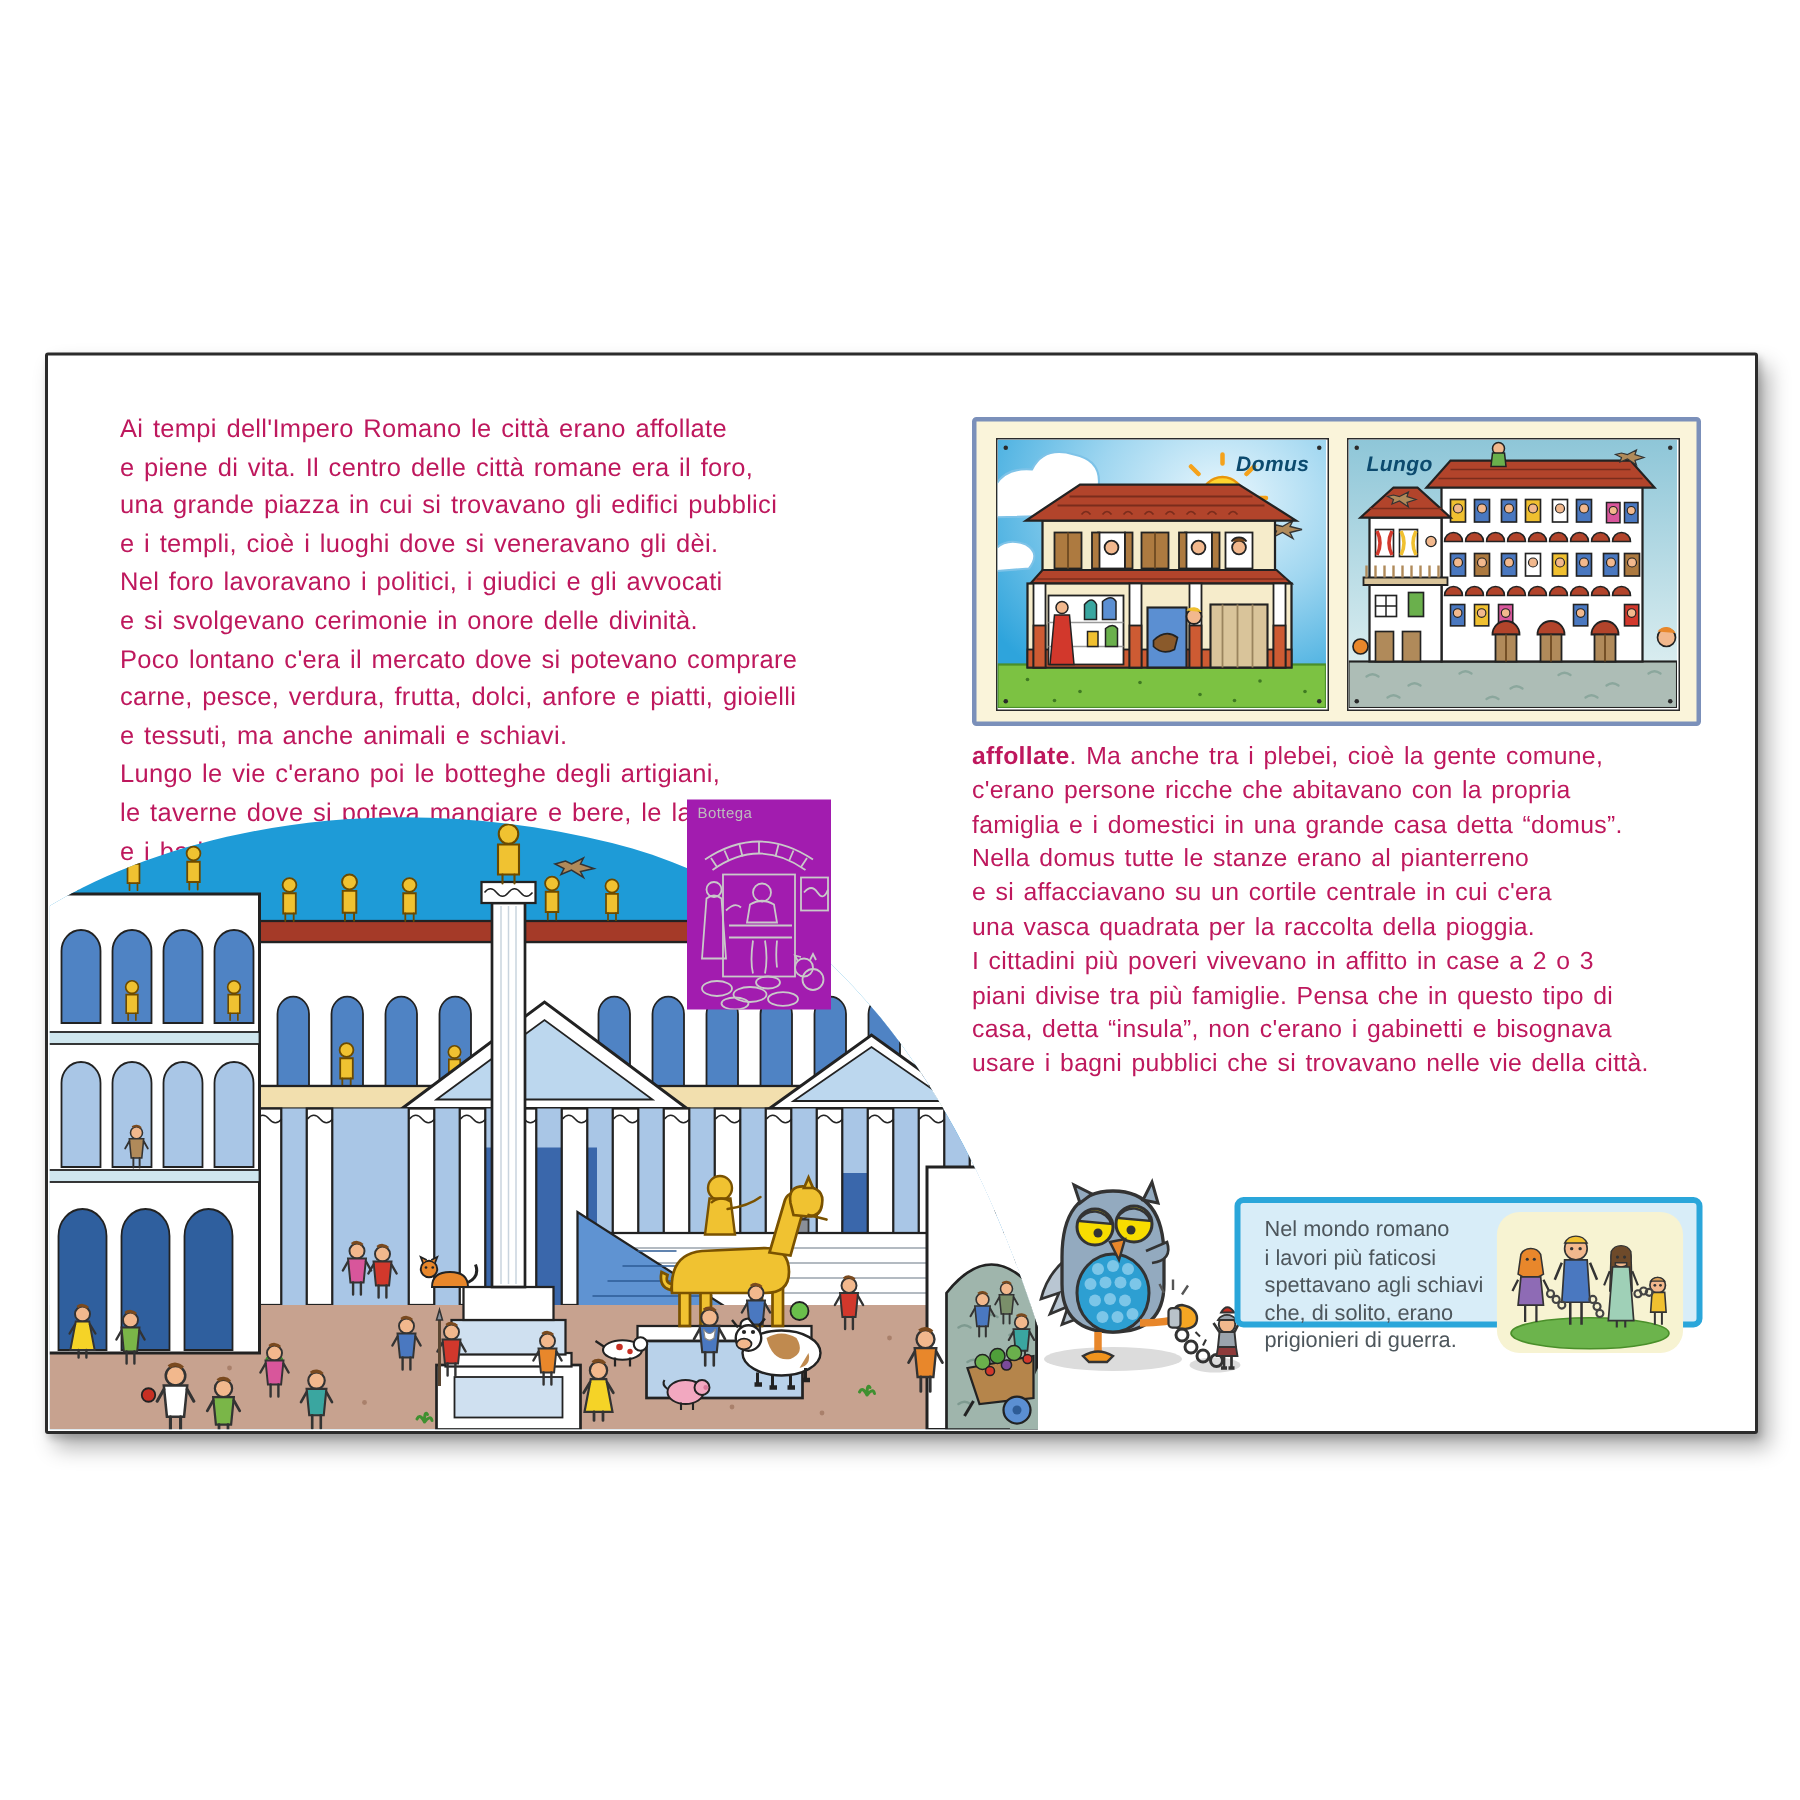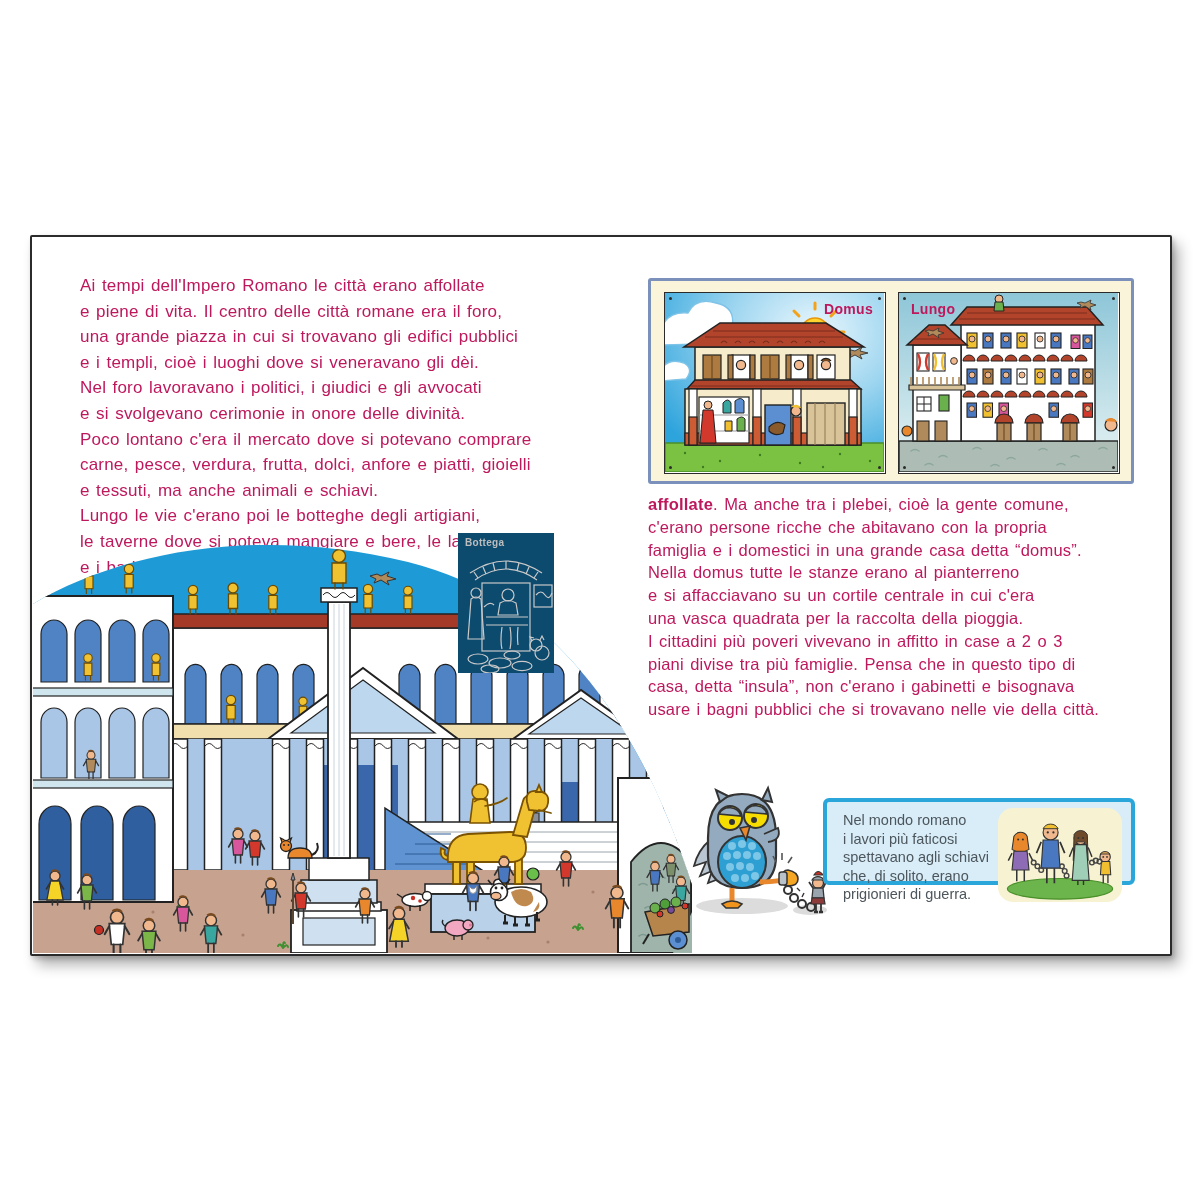--- a/index.html
+++ b/index.html
@@ -25,26 +25,26 @@
     background:#faf4da;border:3px solid #7b90ba;border-radius:3px;box-sizing:border-box;
   }
   .panel{
     position:absolute;top:11px;width:222px;height:182px;background:#fff;
     border:1.5px solid #2b2b2b;box-sizing:border-box;overflow:hidden;
   }
   .panel .tack{position:absolute;width:3px;height:3px;background:#2b2b2b;border-radius:50%;}
   .panel .tack.tl{left:4px;top:4px}.panel .tack.tr{right:4px;top:4px}
   .panel .tack.bl{left:4px;bottom:4px}.panel .tack.br{right:4px;bottom:4px}
   .panel-label{
-    position:absolute;top:8px;font-size:14px;font-weight:700;color:#be185d;letter-spacing:.3px;
+    position:absolute;top:8px;font-size:14px;font-weight:700;color:#0c4a6e;letter-spacing:.3px;font-style:italic;
   }
   .label-domus{right:12px;}
   .label-insula{left:12px;}
   .forum{position:absolute;left:1px;top:303px;width:659px;height:413px;}
-  .bottega{position:absolute;left:426px;top:296px;width:96px;height:140px;background:#0c4a6e;font-weight:bold;}
+  .bottega{position:absolute;left:426px;top:296px;width:96px;height:140px;background:#a21caf;}
   .bottega-label{position:absolute;left:7px;top:4px;font-size:10px;color:#bdbdbd;letter-spacing:.3px;}
   .infobox{
     position:absolute;left:791px;top:561px;width:312px;height:87px;box-sizing:border-box;
     background:#d8edf8;border:4px solid #2aa6da;border-radius:6px;
   }
   .infobox-text{
     position:absolute;left:16px;top:9px;width:160px;color:#4d565c;white-space:pre-line;
     font-size:14.5px;line-height:18.6px;
   }
   .infobox-art{position:absolute;right:7px;top:6px;width:128px;height:94px;}

